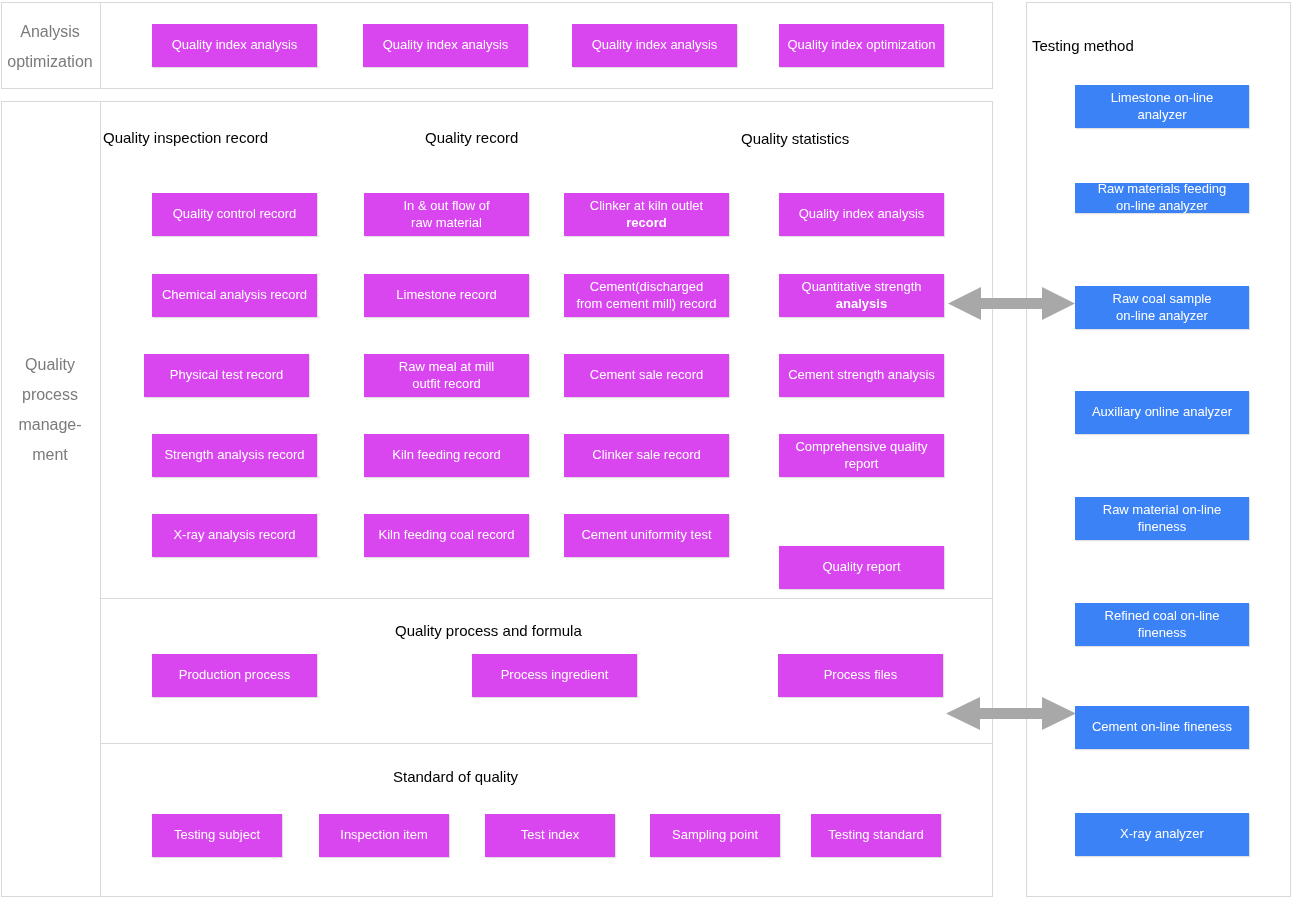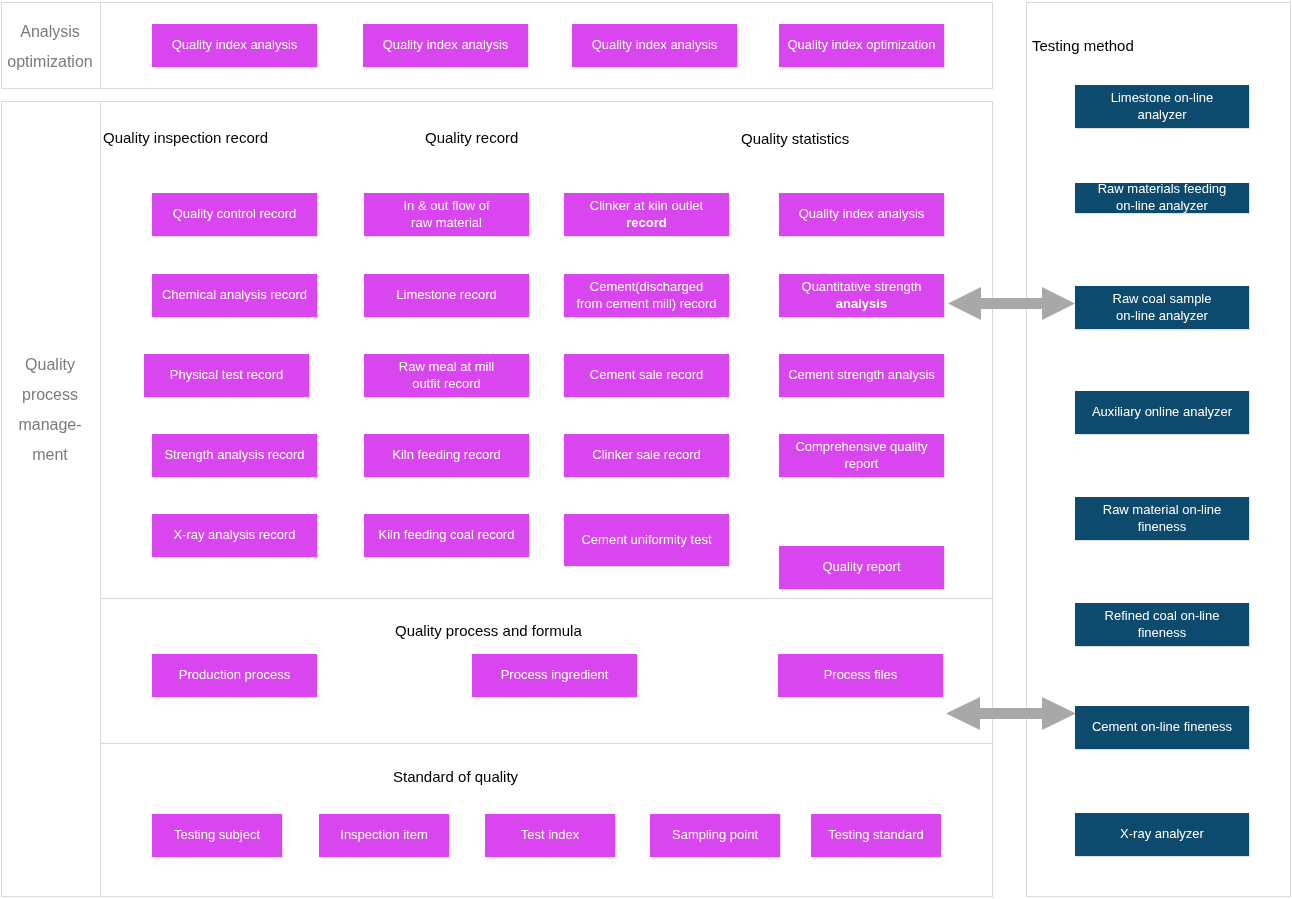--- a/index.html
+++ b/index.html
@@ -10,21 +10,21 @@
   .hline { position:absolute; height:1px; background:#d9d9d9; }
   .side-label { position:absolute; color:#7b7b7b; font-size:16px; text-align:center;
                 line-height:30px; white-space:pre-line; }
   .sec-header { position:absolute; color:#000000; font-size:15px; }
   .btn { position:absolute; background:#d946ef; color:#fff; font-size:13px;
          display:flex; flex-direction:column; align-items:center; justify-content:center;
          text-align:center; cursor:pointer; box-shadow:1px 1px 1px rgba(0,0,0,0.12);
          padding:2px 3px; }
   .btn span { white-space:pre-line; line-height:1.3; }
   .btn b { font-weight:bold; line-height:1.3; }
-  .btn.gray { background:#0c4a6e; }
+  .btn.gray { background:#3b82f6; }
   .arrow { position:absolute; }
 </style>
 </head>
 <body>
 
 <div class="stage" id="stage">
 
   <div class="box" style="left:1px;top:2px;width:992px;height:87px;"></div>
   <div class="box" style="left:1px;top:101px;width:992px;height:796px;"></div>
   <div class="box" style="left:1026px;top:2px;width:265px;height:895px;"></div>
@@ -130,21 +130,21 @@
     <div class="btn" style="left: 564px; top: 274px; width: 165px; height: 43px;">
       <span>Cement(discharged
 from cement mill) record</span>
     </div>
     <div class="btn" style="left: 564px; top: 354px; width: 165px; height: 43px;">
       <span>Cement sale record</span>
     </div>
     <div class="btn" style="left: 564px; top: 434px; width: 165px; height: 43px;">
       <span>Clinker sale record</span>
     </div>
-    <div class="btn" style="left: 564px; top: 514px; width: 165px; height: 52px;">
+    <div class="btn" style="left: 564px; top: 514px; width: 165px; height: 43px;">
       <span>Cement uniformity test</span>
     </div>
     <div class="btn" style="left: 779px; top: 193px; width: 165px; height: 43px;">
       <span>Quality index analysis</span>
     </div>
     <div class="btn" style="left: 779px; top: 274px; width: 165px; height: 43px;">
       <span>Quantitative strength</span>
       <b>analysis</b>
     </div>
     <div class="btn" style="left: 779px; top: 354px; width: 165px; height: 43px;">

